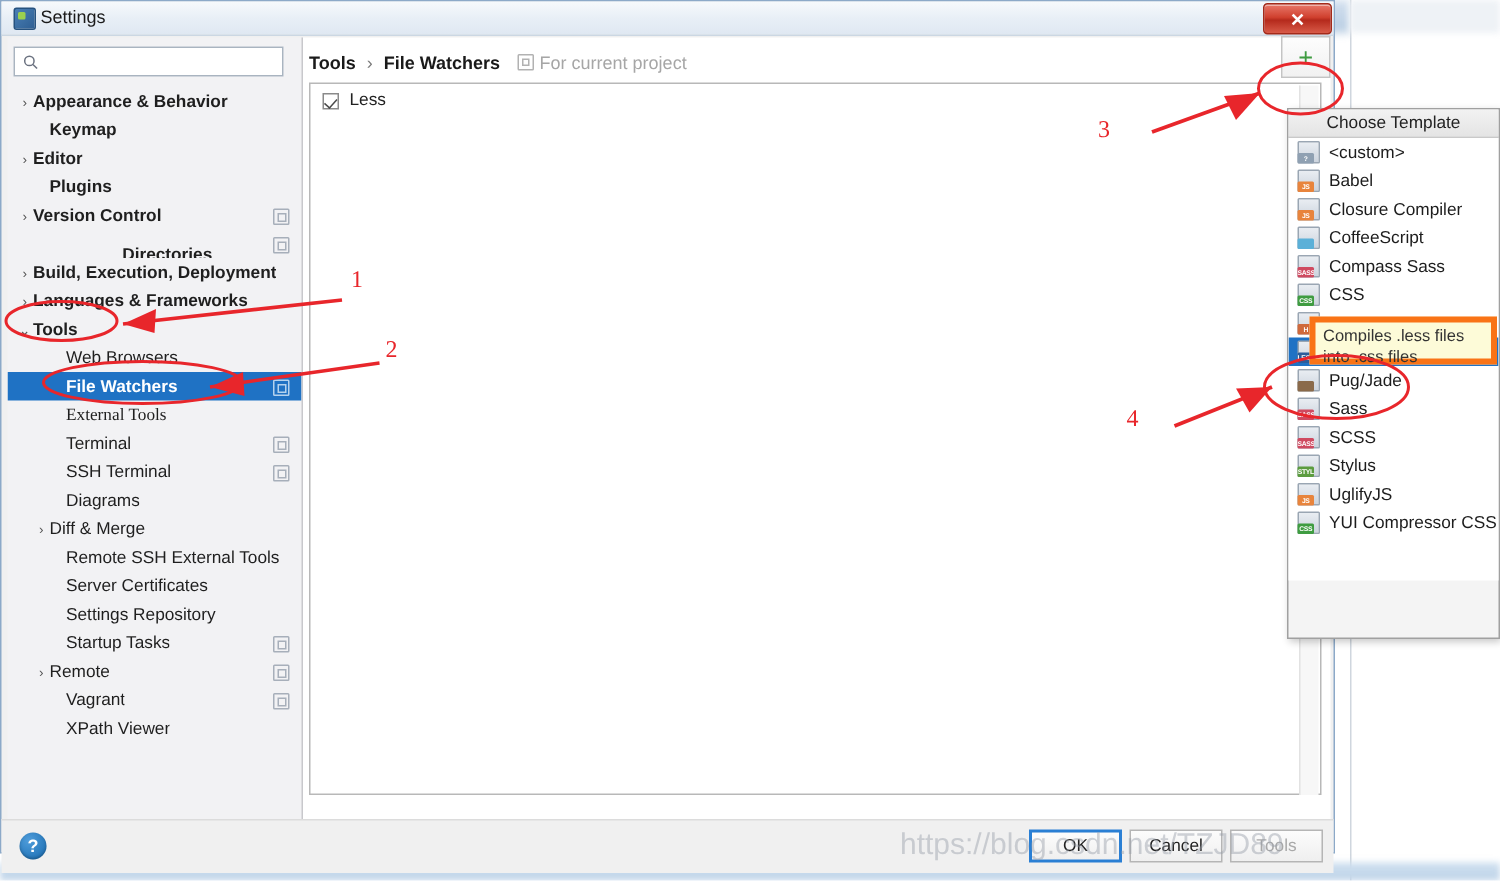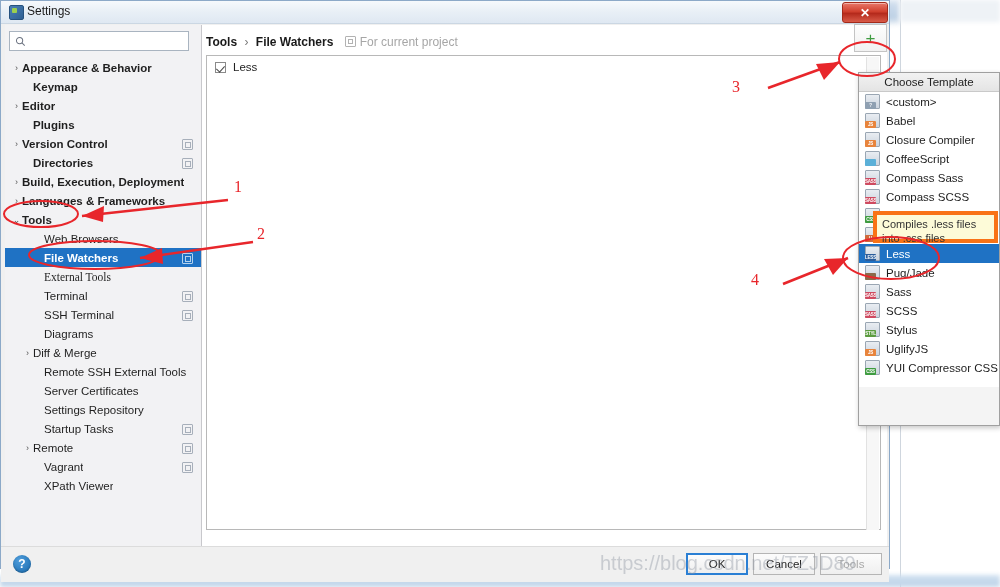--- a/index.html
+++ b/index.html
@@ -275,21 +275,21 @@
           </div>
           <div class="tree-row bold" style="padding-left: 17px;">
             <span class="arrow"></span>
             <span class="label">Plugins</span>
           </div>
           <div class="tree-row bold" style="padding-left: 6px;">
             <span class="arrow">›</span>
             <span class="label">Version Control</span>
             <span class="proj-icon"></span>
           </div>
-          <div class="tree-row bold" style="padding-left: 17px;">
+          <div class="tree-row bold" style="padding-left: 17px; flex-direction: column;">
             <span class="arrow"></span>
             <span class="label">Directories</span>
             <span class="proj-icon"></span>
           </div>
           <div class="tree-row bold" style="padding-left: 6px;">
             <span class="arrow">›</span>
             <span class="label">Build, Execution, Deployment</span>
           </div>
           <div class="tree-row bold" style="padding-left: 6px;">
             <span class="arrow">›</span>
@@ -422,26 +422,20 @@
         <span>CoffeeScript</span>
       </div>
       <div class="tpl-item">
         <span class="tpl-icon">
           <span class="tag" style="background: rgb(207, 74, 96);">SASS</span>
         </span>
         <span>Compass Sass</span>
       </div>
       <div class="tpl-item">
         <span class="tpl-icon">
-          <span class="tag" style="background: rgb(207, 74, 96);">SASS</span>
-        </span>
-        <span>Compass SCSS</span>
-      </div>
-      <div class="tpl-item">
-        <span class="tpl-icon">
           <span class="tag" style="background: rgb(63, 156, 65);">CSS</span>
         </span>
         <span>CSS</span>
       </div>
       <div class="tpl-item">
         <span class="tpl-icon">
           <span class="tag" style="background: rgb(207, 106, 60);">H</span>
         </span>
         <span>HTML</span>
       </div>

